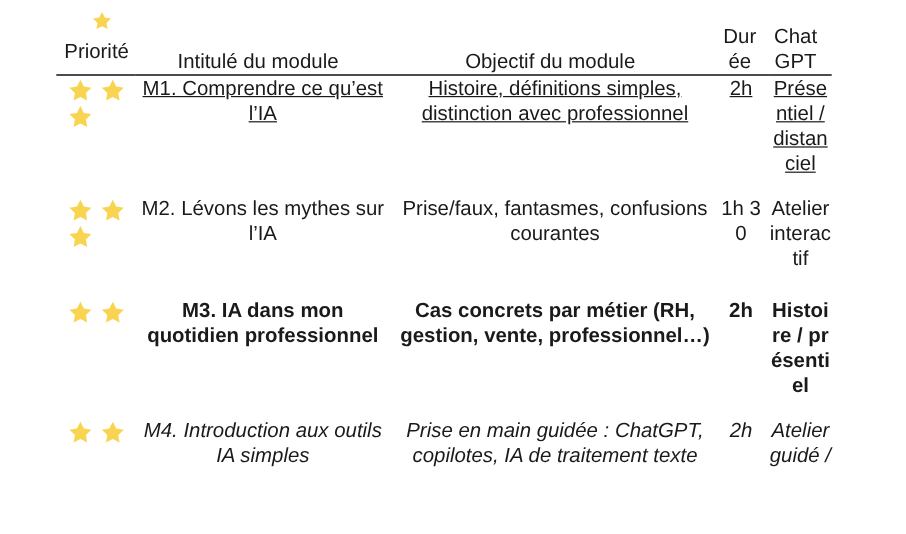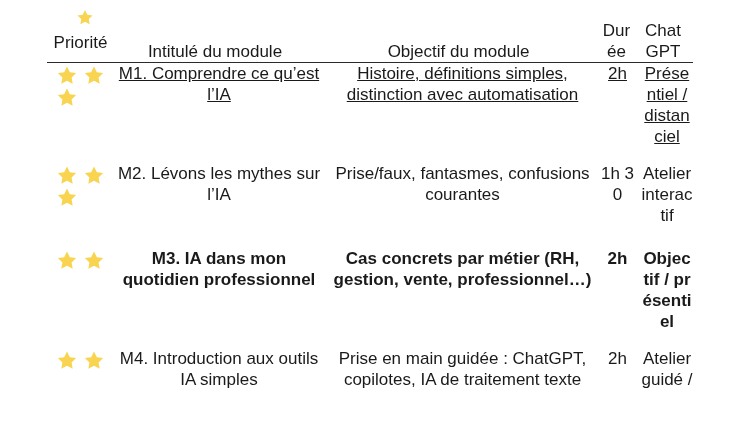--- a/index.html
+++ b/index.html
@@ -77,21 +77,21 @@
   }
 
   
   tbody td {
     padding-top: 10px;
     padding-right: 9px;
   }
   tbody tr.row-1 td { height: 100px; text-decoration: underline; }
   tbody tr.row-2 td { height: 85px; }
   tbody tr.row-3 td { height: 100px; font-weight: bold; }
-  tbody tr.row-4 td { height: 90px; }
+  tbody tr.row-4 td { height: 90px; font-style: italic; }
 
   td.cell-priority  { padding-left: 9px; padding-right: 0; }
   td.cell-title     { padding-left: 0; }
   td.cell-goal      { padding-left: 0; }
   td.cell-duration  { padding-left: 0; padding-right: 6px; }
   td.cell-format    { padding-left: 0; padding-right: 0; }
 
   .stars {
     display: flex;
     flex-wrap: wrap;
@@ -168,21 +168,21 @@
               </svg>
             </span>
             <span class="star">
               <svg width="22" height="22" viewBox="0 0 24 24" aria-hidden="true">
                 <path d="M12 2.6 15.1 8.9 22 9.9 17 14.8 18.2 21.6 12 18.4 5.8 21.6 7 14.8 2 9.9 8.9 8.9Z" fill="#F8D451"></path>
               </svg>
             </span>
           </div>
       </td>
       <td class="cell-title">M1. Comprendre ce qu’est l’IA</td>
-      <td class="cell-goal">Histoire, définitions simples, distinction avec automatisation</td>
+      <td class="cell-goal">Histoire, définitions simples, distinction avec professionnel</td>
       <td class="cell-duration nowrap-dur">2h</td>
       <td class="cell-format wrap-tight">Présentiel / distanciel</td>
     </tr>
     <tr class="row-2">
       <td class="cell-priority">
         <div class="stars">
             <span class="star">
               <svg width="22" height="22" viewBox="0 0 24 24" aria-hidden="true">
                 <path d="M12 2.6 15.1 8.9 22 9.9 17 14.8 18.2 21.6 12 18.4 5.8 21.6 7 14.8 2 9.9 8.9 8.9Z" fill="#F8D451"></path>
               </svg>
@@ -215,21 +215,21 @@
             <span class="star">
               <svg width="22" height="22" viewBox="0 0 24 24" aria-hidden="true">
                 <path d="M12 2.6 15.1 8.9 22 9.9 17 14.8 18.2 21.6 12 18.4 5.8 21.6 7 14.8 2 9.9 8.9 8.9Z" fill="#F8D451"></path>
               </svg>
             </span>
           </div>
       </td>
       <td class="cell-title">M3. IA dans mon quotidien professionnel</td>
       <td class="cell-goal">Cas concrets par métier (RH, gestion, vente, professionnel…)</td>
       <td class="cell-duration nowrap-dur">2h</td>
-      <td class="cell-format wrap-tight">Objectif / présentiel</td>
+      <td class="cell-format wrap-tight">Histoire / présentiel</td>
     </tr>
     <tr class="row-4">
       <td class="cell-priority">
         <div class="stars">
             <span class="star">
               <svg width="22" height="22" viewBox="0 0 24 24" aria-hidden="true">
                 <path d="M12 2.6 15.1 8.9 22 9.9 17 14.8 18.2 21.6 12 18.4 5.8 21.6 7 14.8 2 9.9 8.9 8.9Z" fill="#F8D451"></path>
               </svg>
             </span>
             <span class="star">

